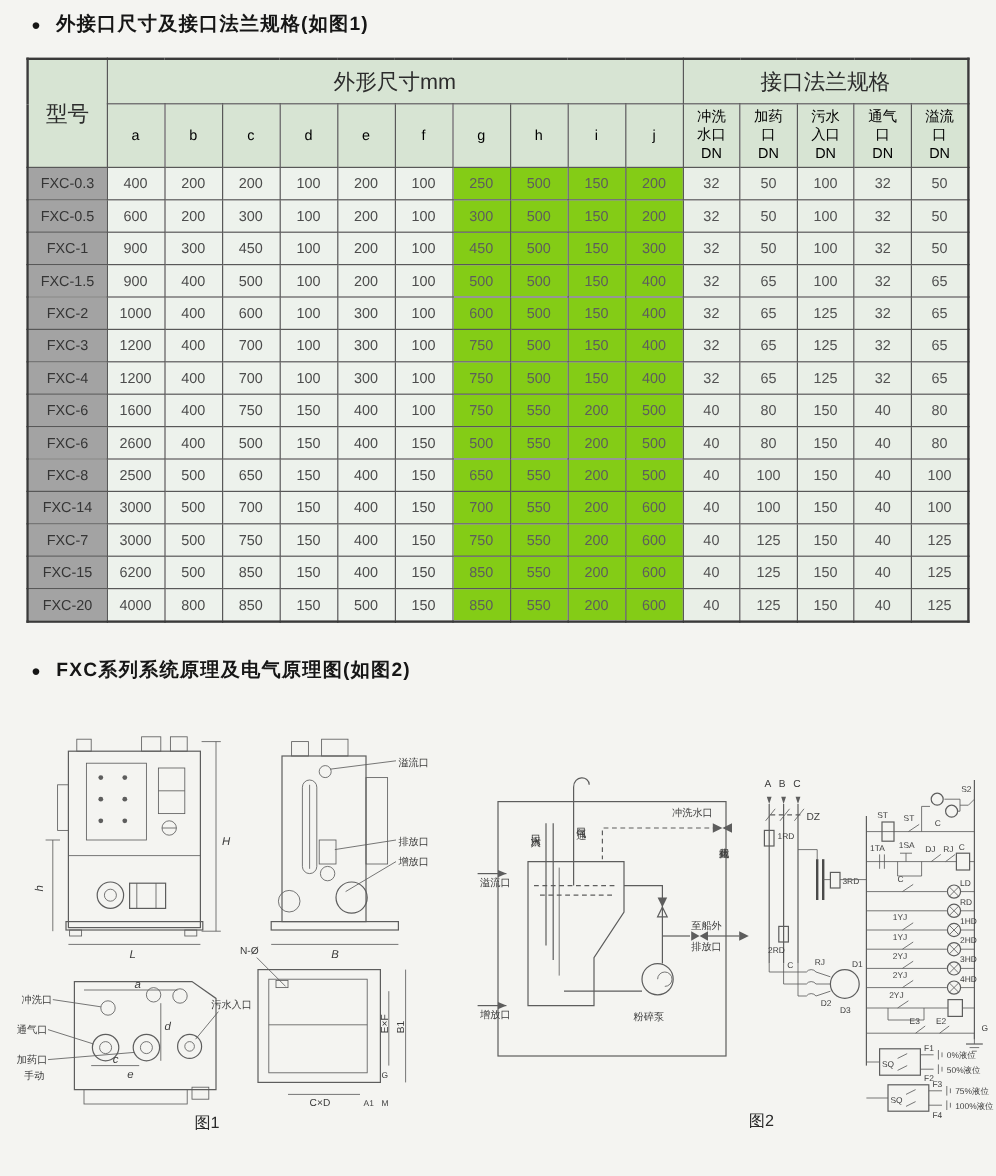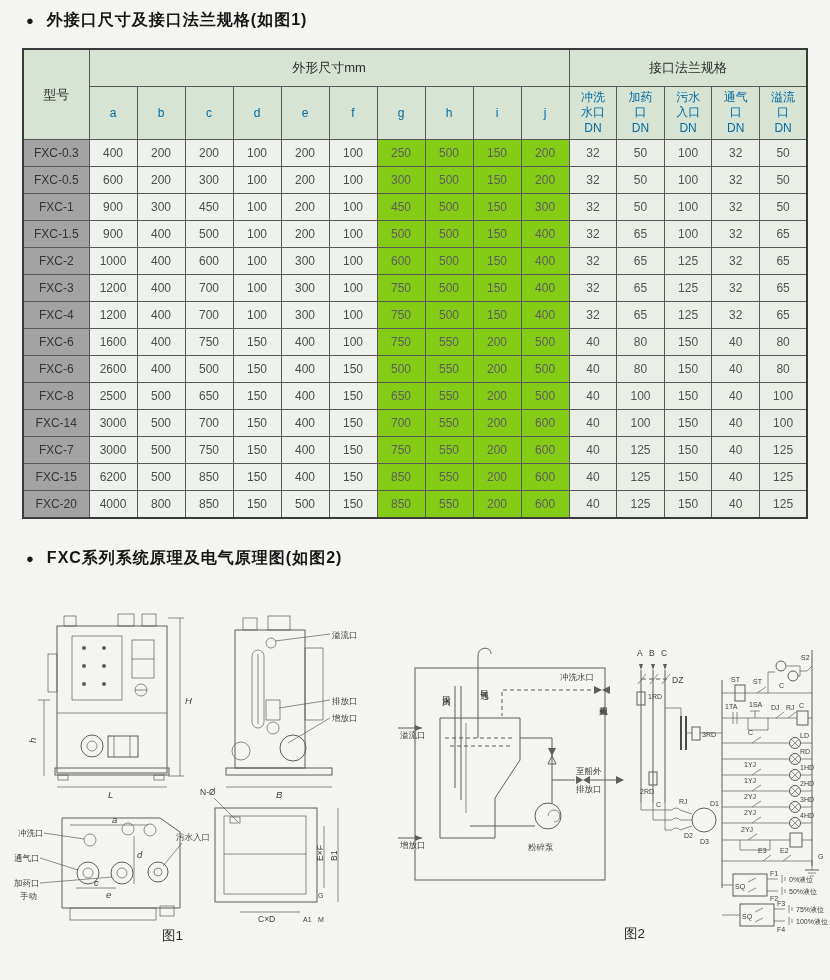--- a/index.html
+++ b/index.html
@@ -23,22 +23,22 @@
     border:2px solid #3a3a3a;
     font-size:12px;color:#4c4c4c;
   }
   table.spec th, table.spec td{
     border:1px solid #585858;text-align:center;vertical-align:middle;
     padding:0;overflow:hidden;
   }
   col.c-model{width:66px;}
   col.c-dim{width:48px;}
   col.c-fl{width:47.6px;}
-  tr.hrow1 th{height:36px;background:#d7e4d3;font-size:13px;font-weight:normal;color:#2c2c2c;}
-  tr.hrow2 th{height:52px;background:#d7e4d3;font-weight:normal;color:#0369a1;}
+  tr.hrow1 th{height:36px;background:#d7e4d3;font-size:18px;font-weight:normal;color:#2c2c2c;}
+  tr.hrow2 th{height:52px;background:#d7e4d3;font-weight:normal;color:#000000;}
   th.modelhead{background:#d7e4d3;font-size:13px;font-family:Liberation Mono, monospace;}
   th.dimletter{font-size:12px;vertical-align:middle;}
   th.flangehead{font-size:12px;line-height:1.3;white-space:pre-line;}
   tbody td{height:26px;background:#edf2ec;}
   tbody td.model{background:#a3a3a3;color:#353535;}
   tbody td.grayc{background:#84cc16;color:#5d5d5d;}
   tbody td.flangec{background:#e9efe7;color:#525252;}
 
   #diagram{position:absolute;left:0;top:588px;width:830px;height:372px;}
   svg text{font-family:"Liberation Sans", sans-serif;fill:#3c3c3c;}

